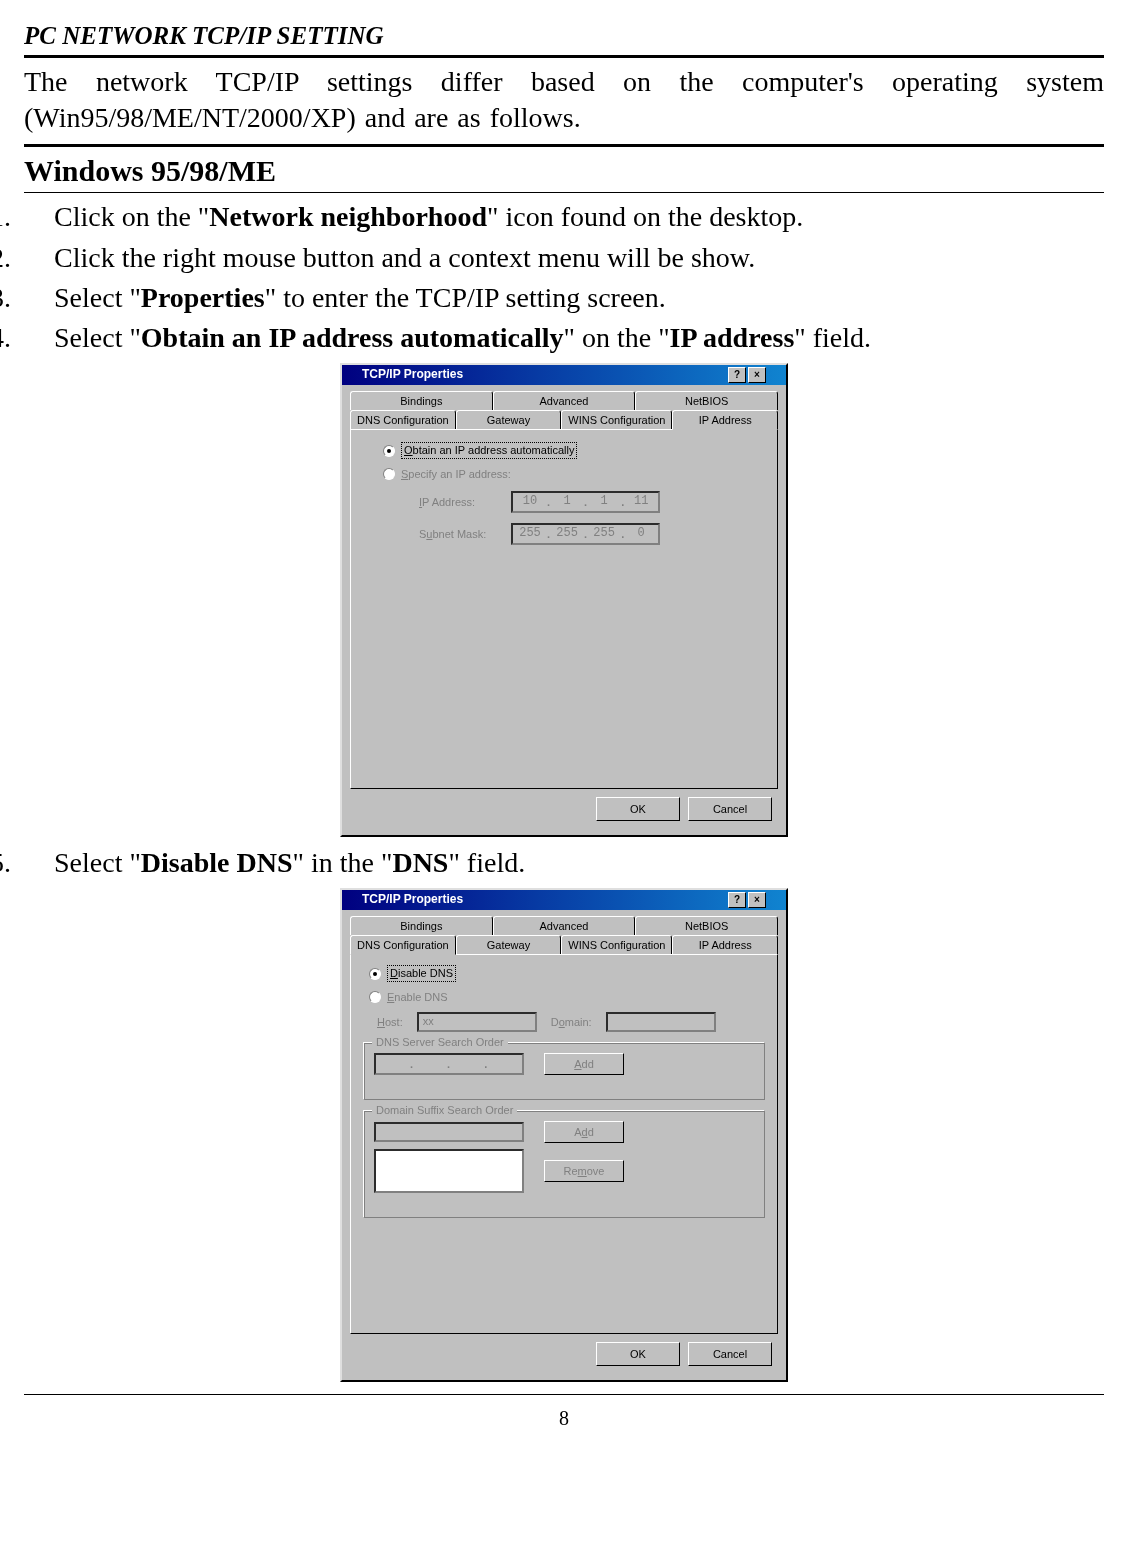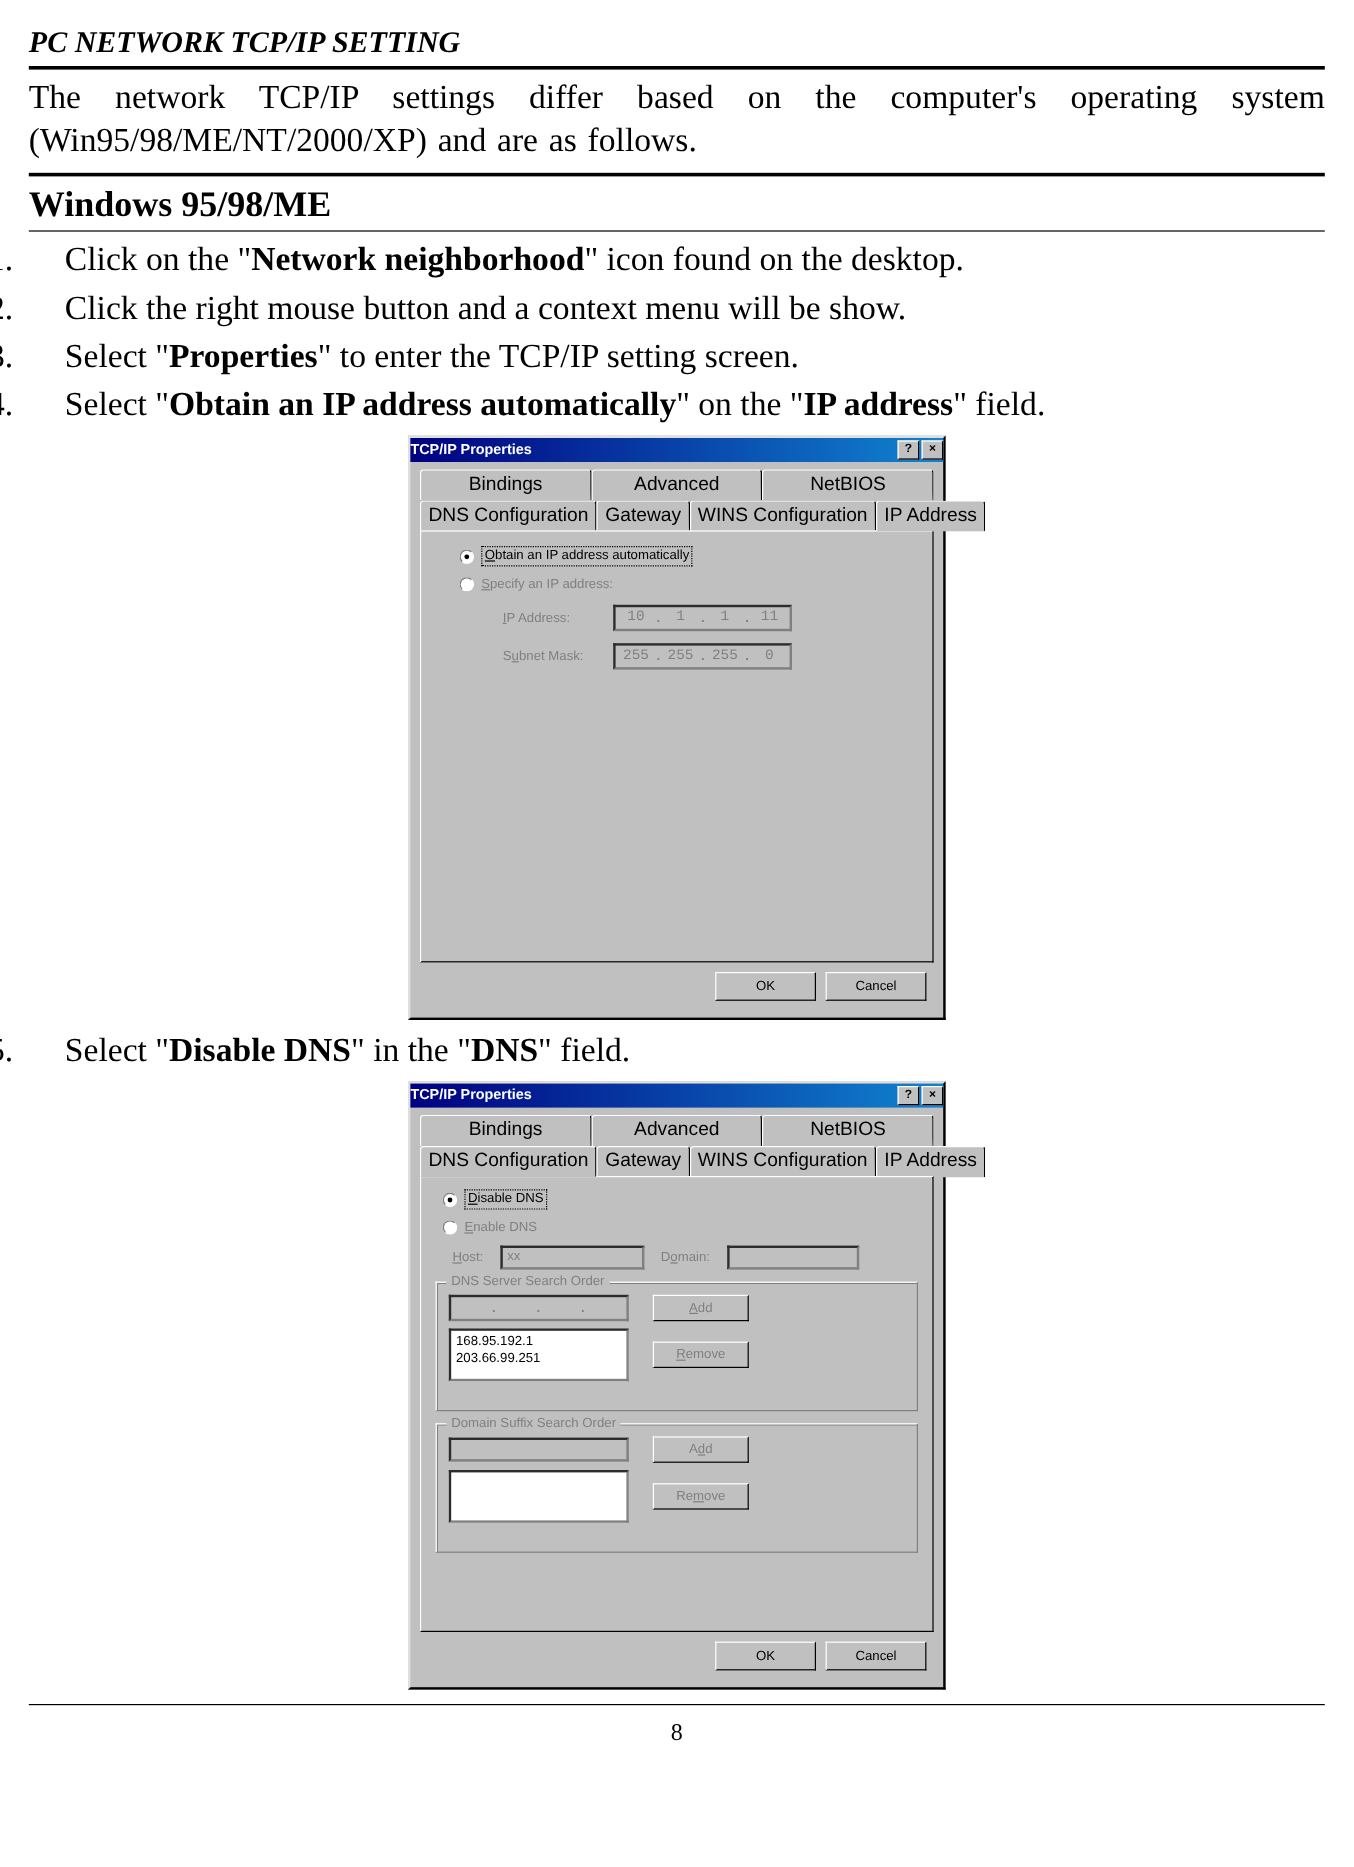--- a/index.html
+++ b/index.html
@@ -56,21 +56,21 @@
       background: #c0c0c0;
       border: 2px solid #000;
       border-top-color: #dfdfdf;
       border-left-color: #dfdfdf;
       width: 448px;
     }
     .titlebar {
       background: linear-gradient(to right, #000080, #1084d0);
       color: #fff;
       font-weight: bold;
-      padding: 2px 0;
+      padding: 2px 20px;
       display: flex;
       align-items: flex-end;
       height: 20px;
     }
     .titlebar .title { flex: 1; font-size: 12px; }
     .tbtn {
       width: 18px; height: 16px;
       background: #c0c0c0;
       border: 1px solid #000;
       border-top-color: #fff; border-left-color: #fff;
@@ -88,21 +88,21 @@
       gap: 0;
       margin-bottom: -1px;
     }
     .tabs-row { display: flex; width: 100%; }
     .tab {
       background: #c0c0c0;
       border: 1px solid #000;
       border-top-color: #fff; border-left-color: #fff;
       border-bottom: none;
       padding: 2px 6px;
-      font-size: 16px;
+      font-size: 11px;
       margin-right: 0;
       position: relative;
       border-radius: 3px 3px 0 0;
       flex: 1;
       text-align: center;
       white-space: nowrap;
     }
     .tab.active {
       border-bottom: 1px solid #c0c0c0;
       z-index: 2;
@@ -328,27 +328,20 @@
               <span class="seg"></span>
                 <span class="dot">.</span>
                 <span class="seg"></span>
                 <span class="dot">.</span>
                 <span class="seg"></span>
                 <span class="dot">.</span>
                 <span class="seg"></span>
             </div>
             <div class="small-btn"><span class="underline-accel">A</span>dd</div>
           </div>
-          <div class="ds-row">
-            <div class="sunken-list">
-              <div>168.95.192.1</div>
-              <div>203.66.99.251</div>
-            </div>
-            <div class="small-btn"><span class="underline-accel">R</span>emove</div>
-          </div>
         </div>
 
         <div class="group-box">
           <div class="legend">Domain Suffix Search Order</div>
           <div class="ds-row">
             <div class="text-input disabled-bg" style="width:150px;"></div>
             <div class="small-btn">A<span class="underline-accel">d</span>d</div>
           </div>
           <div class="ds-row">
             <div class="sunken-list"></div>

